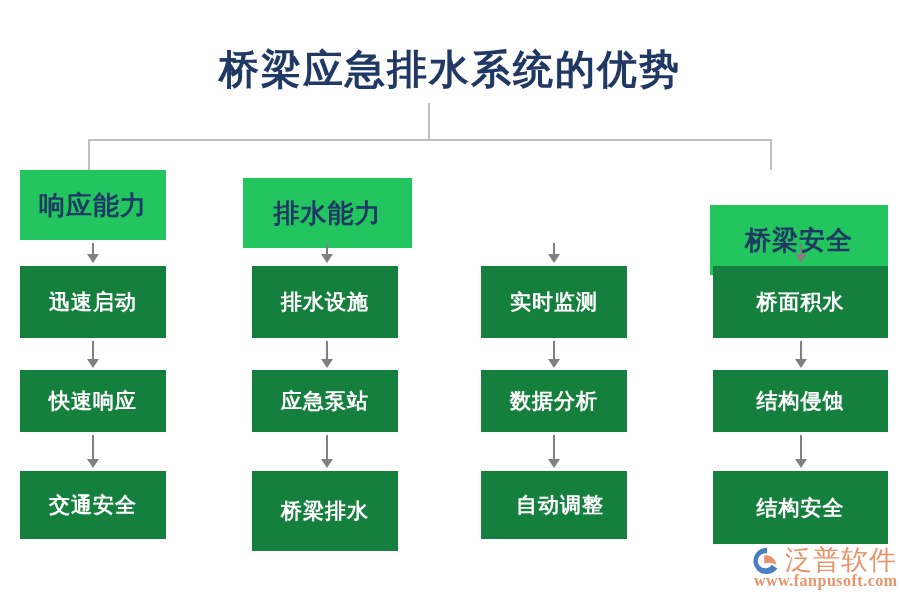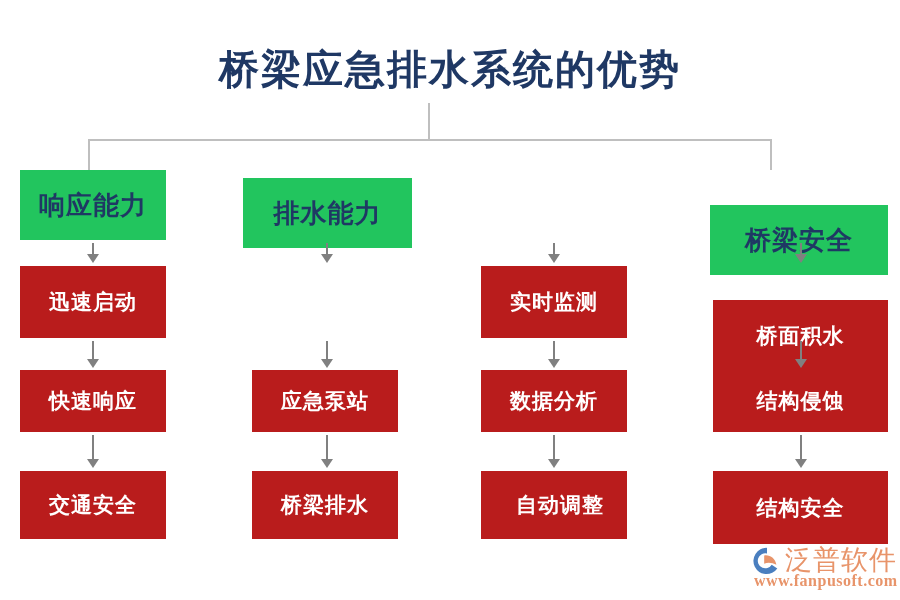--- a/index.html
+++ b/index.html
@@ -85,21 +85,21 @@
     white-space: nowrap;
   }
   .box.header {
     background: #22c55e;
     color: #1F3864;
     font-size: 26px;
     font-weight: bold;
     letter-spacing: 1px;
   }
   .box.node {
-    background: #b91c1c;
+    background: #15803d;
     color: #FFFFFF;
     font-size: 21px;
     font-weight: bold;
     letter-spacing: 1px;
   }
 
   
   .logo {
     position: absolute;
     left: 752px;
@@ -173,34 +173,35 @@
 
   <div class="box node" style="left:20px;  top:471px; width:146px; height:68px;">交通安全</div>
 
   <div class="box header" style="left:243px; top:178px; width:169px; height:70px;">排水能力</div>
 
   <div class="arrow" style="left:319px; top:243px; height:20px;">
     <div class="shaft" style="height:12px;"></div>
     <div class="head" style="top:11px;"></div>
   </div>
 
+  <div class="box node" style="left:252px; top:266px; width:146px; height:72px;">排水设施</div>
 
   <div class="arrow" style="left:319px; top:341px; height:27px;">
     <div class="shaft" style="height:19px;"></div>
     <div class="head" style="top:18px;"></div>
   </div>
 
   <div class="box node" style="left:252px; top:370px; width:146px; height:62px;">应急泵站</div>
 
   <div class="arrow" style="left:319px; top:435px; height:33px;">
     <div class="shaft" style="height:25px;"></div>
     <div class="head" style="top:24px;"></div>
   </div>
 
-  <div class="box node" style="left:252px; top:471px; width:146px; height:68px;">桥梁排水</div>
+  <div class="box node" style="left:252px; top:471px; width:146px; height:80px;">桥梁排水</div>
 
 
   <div class="arrow" style="left:546px; top:243px; height:20px;">
     <div class="shaft" style="height:12px;"></div>
     <div class="head" style="top:11px;"></div>
   </div>
 
   <div class="box node" style="left:481px; top:266px; width:146px; height:72px;">实时监测</div>
 
   <div class="arrow" style="left:546px; top:341px; height:27px;">
@@ -217,21 +218,21 @@
 
   <div class="box node" style="left:481px; top:471px; width:146px; height:68px;padding-left:12px;">自动调整</div>
 
   <div class="box header" style="left:710px; top:170px; width:178px; height:70px;margin-top:35px;">桥梁安全</div>
 
   <div class="arrow" style="left:793px; top:243px; height:20px;">
     <div class="shaft" style="height:12px;"></div>
     <div class="head" style="top:11px;"></div>
   </div>
 
-  <div class="box node" style="left:713px; top:266px; width:175px; height:72px;margin-top:34px;">桥面积水</div>
+  <div class="box node" style="left:713px; top:266px; width:175px; height:72px;">桥面积水</div>
 
   <div class="arrow" style="left:793px; top:341px; height:27px;">
     <div class="shaft" style="height:19px;"></div>
     <div class="head" style="top:18px;"></div>
   </div>
 
   <div class="box node" style="left:713px; top:370px; width:175px; height:62px;">结构侵蚀</div>
 
   <div class="arrow" style="left:793px; top:435px; height:33px;">
     <div class="shaft" style="height:25px;"></div>

